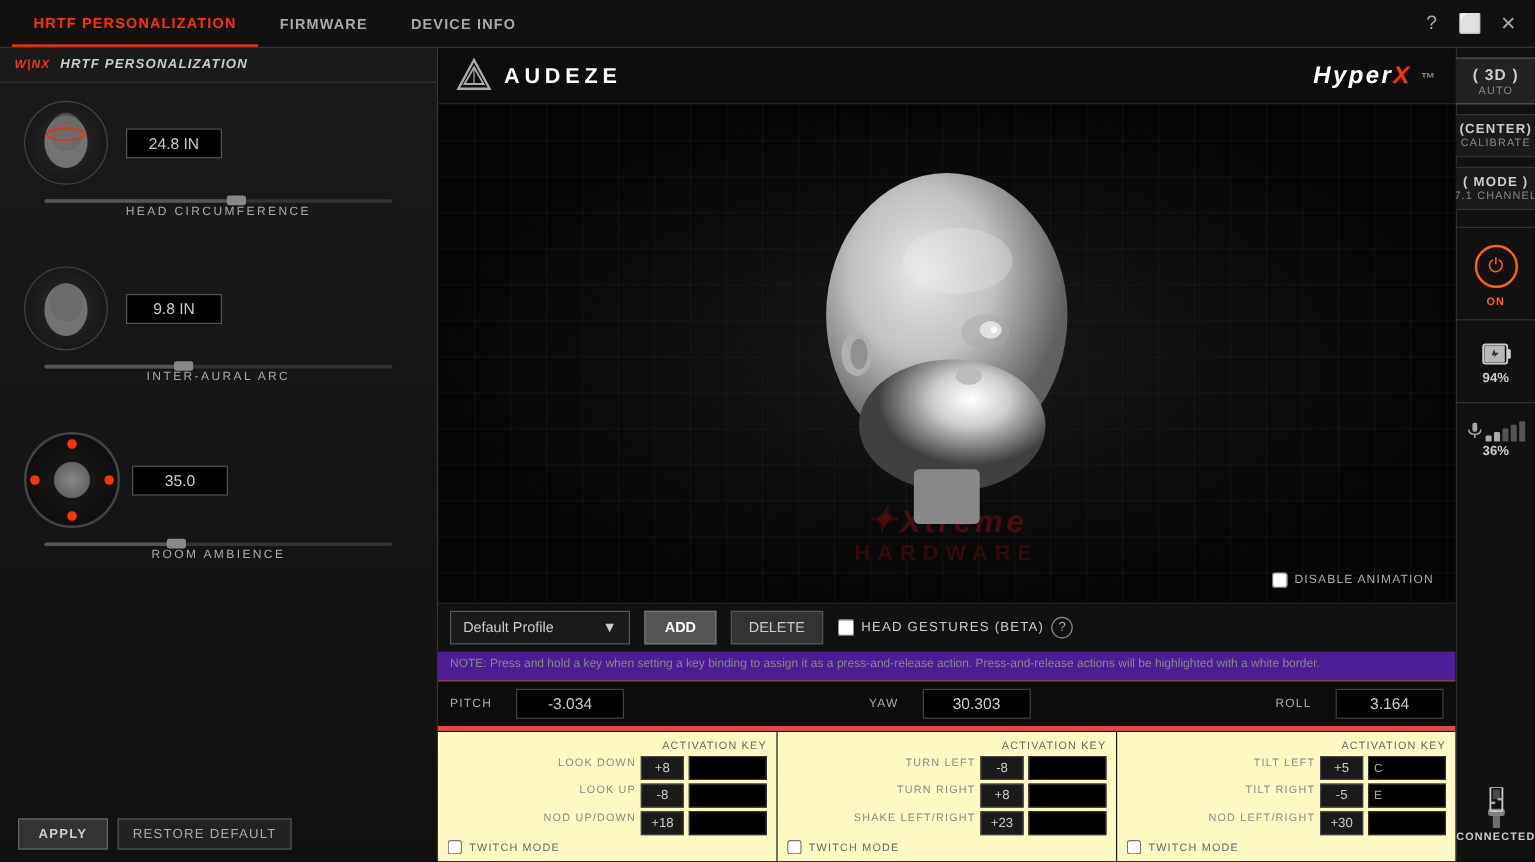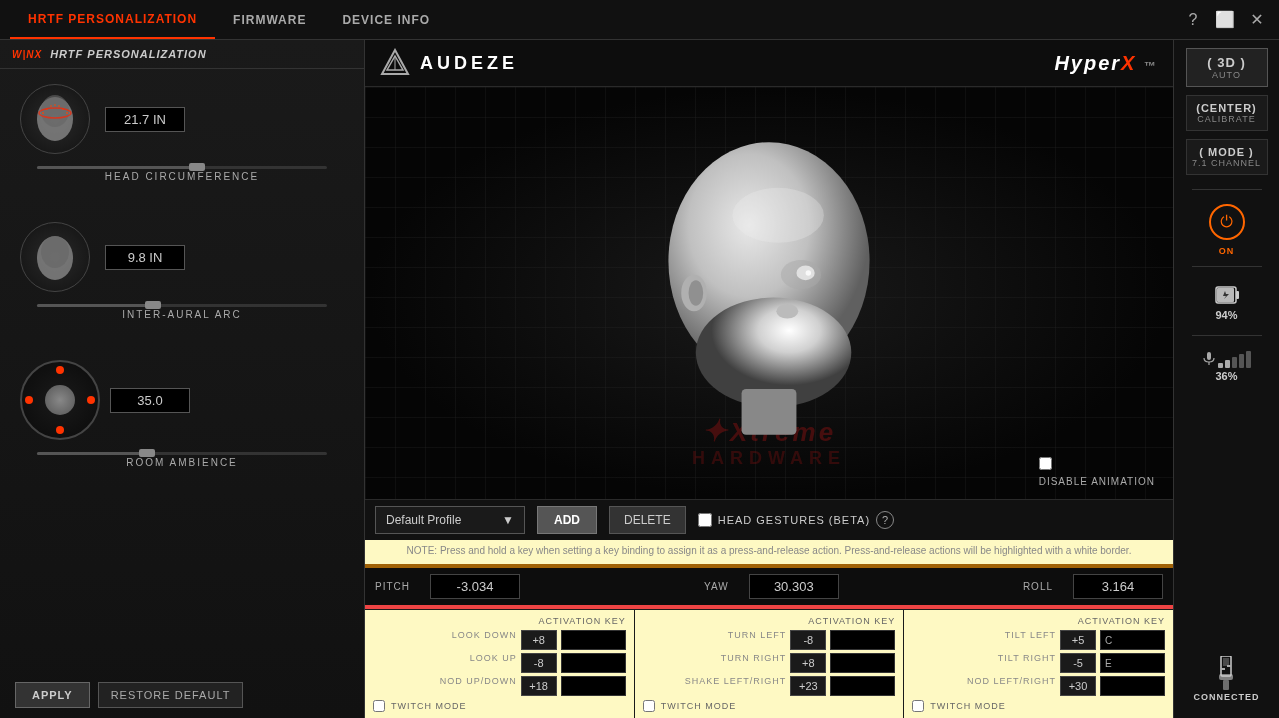--- a/index.html
+++ b/index.html
@@ -289,25 +289,24 @@
     
     .head-3d-model {
       width: 300px;
       height: 320px;
       position: relative;
       z-index: 2;
     }
 
     .disable-anim-row {
       display: flex;
-      align-items: flex-start;
+      align-items: center;
       justify-content: flex-end;
       padding: 4px 10px;
       gap: 6px;
-      flex-direction: column;
     }
     .checkbox-small {
       width: 13px;
       height: 13px;
       border: 1px solid #666;
       background: #222;
       cursor: pointer;
     }
     .disable-anim-label {
       color: #aaa;
@@ -380,26 +379,25 @@
       border-radius: 50%;
       border: 1px solid #888;
       color: #aaa;
       display: flex; align-items: center; justify-content: center;
       font-size: 11px;
       cursor: pointer;
     }
 
     .note-text {
       padding: 4px 10px 6px;
-      background: #fef9c3;
+      background: #4c1d95;
       color: #888;
       font-size: 10px;
       line-height: 1.4;
-      border-bottom: 4px solid #a16207;
-      text-align: center;
+      border-bottom: 1px solid #a16207;
     }
 
     
     .gesture-controls {
       display: flex;
       background: #fef9c3;
       border-top: 1px solid #1a1a1a;
     }
 
     .gesture-column {
@@ -477,21 +475,21 @@
     }
     .twitch-label {
       color: #666;
       font-size: 9px;
       text-transform: uppercase;
       letter-spacing: 1px;
     }
 
     
     .right-panel {
-      width: 106px;
+      width: 66px;
       background: #111;
       border-left: 1px solid #333;
       display: flex;
       flex-direction: column;
       align-items: center;
       padding: 8px 0;
       gap: 4px;
     }
 
     .right-btn {
@@ -635,21 +633,21 @@
               <circle cx="18" cy="15" r="1" fill="#ff4400" opacity="0.6"></circle>
               <circle cx="22" cy="14" r="1" fill="#ff4400" opacity="0.6"></circle>
               <circle cx="26" cy="15" r="1" fill="#ff4400" opacity="0.6"></circle>
               <circle cx="30" cy="18" r="1" fill="#ff4400" opacity="0.7"></circle>
               <circle cx="34" cy="22" r="1" fill="#ff4400" opacity="0.8"></circle>
 
               <ellipse cx="22" cy="22" rx="16" ry="5" fill="none" stroke="#ff2200" stroke-width="1.5" opacity="0.7"></ellipse>
             </svg>
           </div>
         </div>
-        <div class="measurement-value-box">21.7 IN</div>
+        <div class="measurement-value-box">24.8 IN</div>
       </div>
       <div class="slider-container">
         <div class="slider-track">
           <div class="slider-fill" style="width:55%"></div>
           <div class="slider-thumb" style="left:calc(55% - 8px)"></div>
         </div>
       </div>
       <div class="section-label">HEAD CIRCUMFERENCE</div>
     </div>
 

